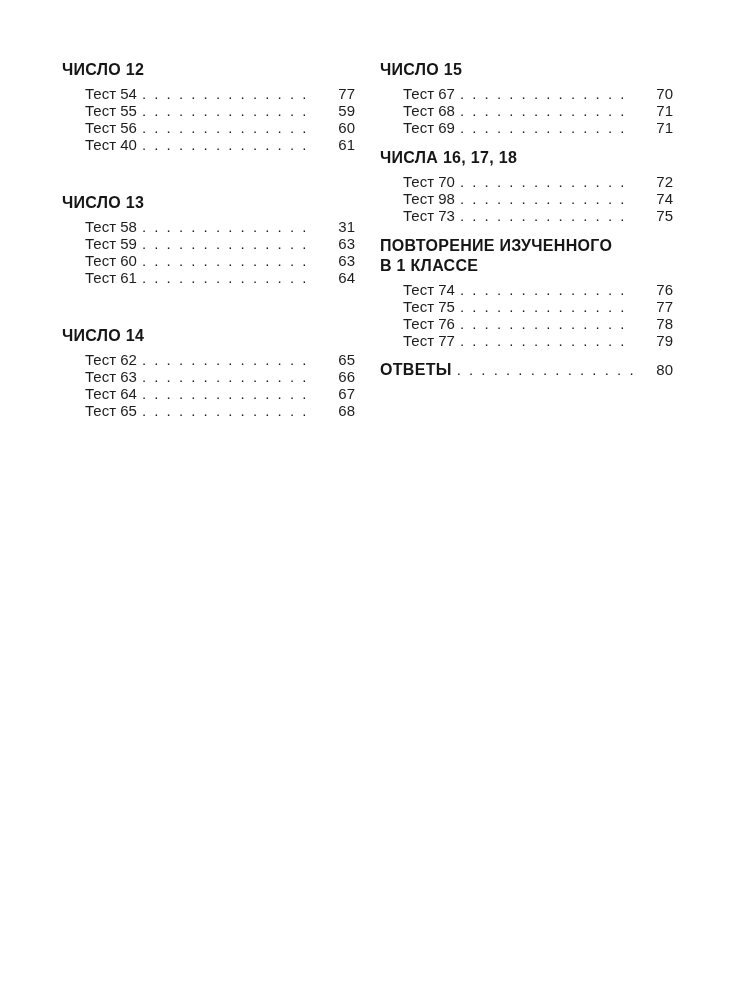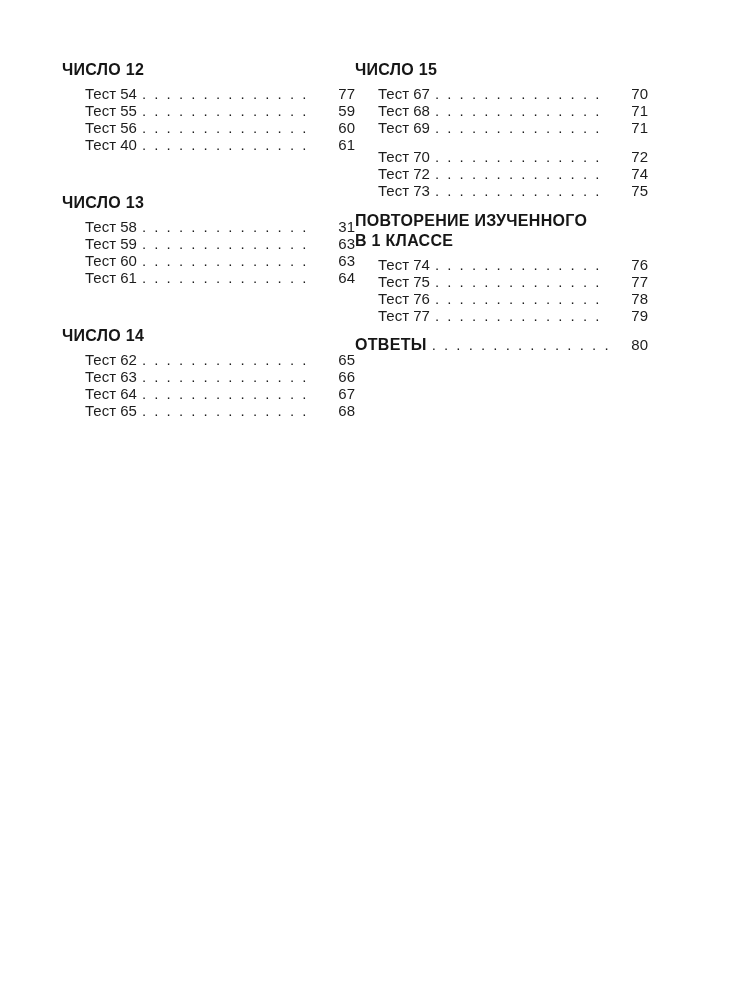--- a/index.html
+++ b/index.html
@@ -16,20 +16,21 @@
   }
   .page {
     box-sizing: border-box;
     width: 742px;
     height: 1001px;
     padding: 60px 0 0 62px;
     background: #ffffff;
   }
   .columns {
     display: flex;
+    gap: 25px;
   }
   .col {
     width: 293px;
     flex: none;
   }
   .toc-section { margin: 0; }
   .col-left  .toc-section { margin-bottom: 40px; }
   .col-right .toc-section { margin-bottom: 12px; }
   .section-heading {
     margin: 0 0 5px 0;
@@ -179,28 +180,31 @@
               <span class="page-num">71</span>
             </div>
             <div class="toc-entry">
               <span class="label">Тест 69</span>
               <span class="dots"></span>
               <span class="page-num">71</span>
             </div>
           </div>
         </section>
         <section class="toc-section">
+          <h2 class="section-heading">
+            <div>ЧИСЛА 16, 17, 18</div>
+          </h2>
           <div class="entries">
             <div class="toc-entry">
               <span class="label">Тест 70</span>
               <span class="dots"></span>
               <span class="page-num">72</span>
             </div>
             <div class="toc-entry">
-              <span class="label">Тест 72</span>
+              <span class="label">Тест 98</span>
               <span class="dots"></span>
               <span class="page-num">74</span>
             </div>
             <div class="toc-entry">
               <span class="label">Тест 73</span>
               <span class="dots"></span>
               <span class="page-num">75</span>
             </div>
           </div>
         </section>

